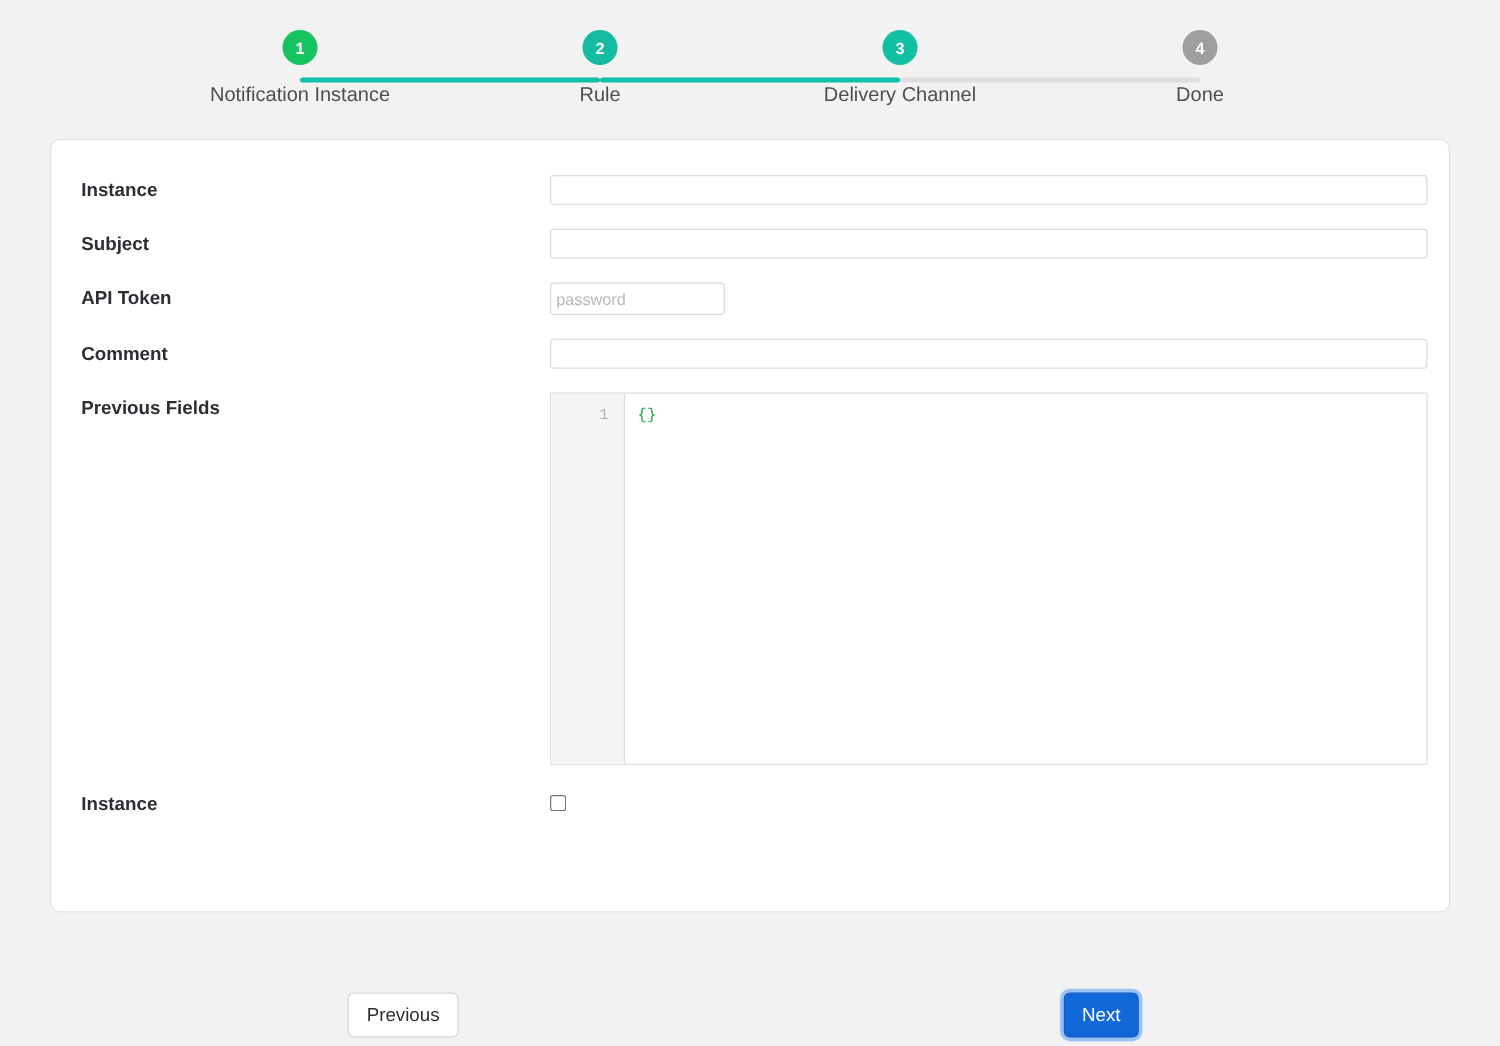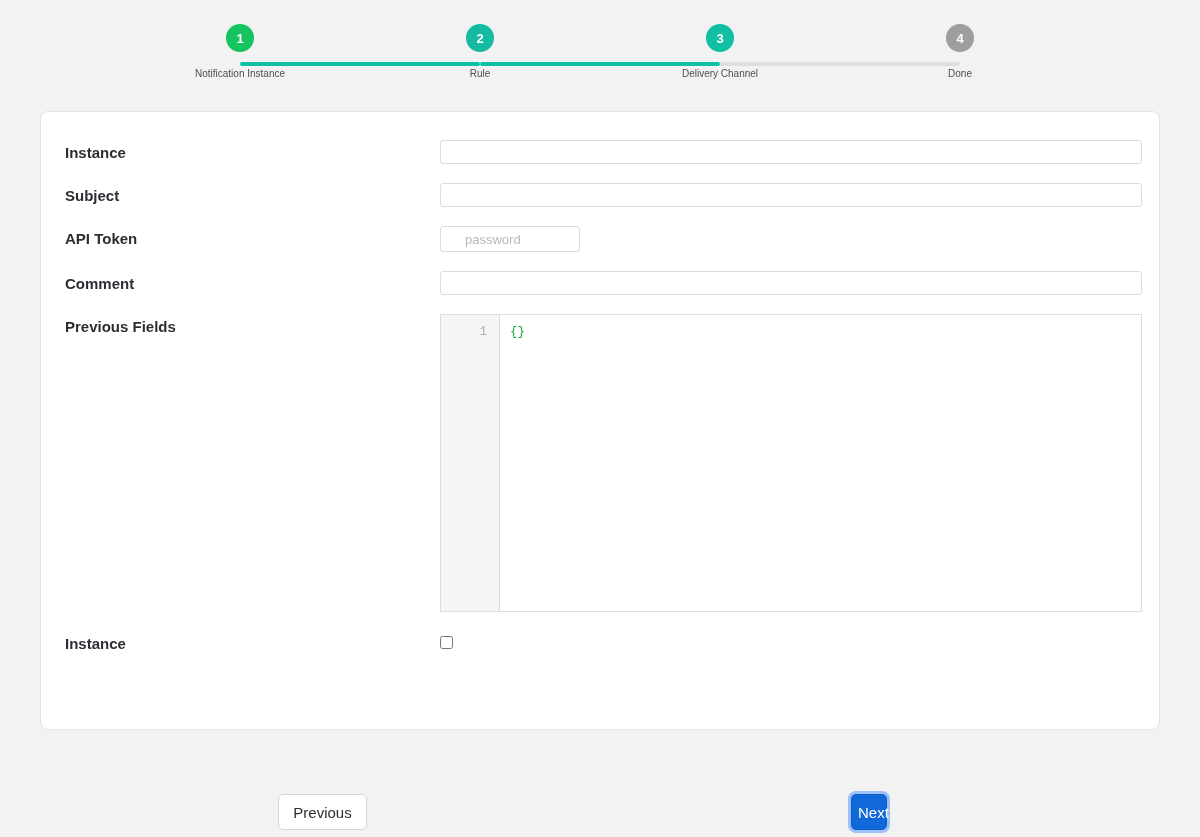--- a/index.html
+++ b/index.html
@@ -40,21 +40,21 @@
     display: flex;
     align-items: center;
     justify-content: center;
     font-size: 13px;
     font-weight: bold;
     color: #ffffff;
     box-shadow: 0 0 0 4px #f2f2f2;
   }
   .step-label {
     margin-top: 16px;
-    font-size: 10px;
+    font-size: 16px;
     color: #4a4f54;
     white-space: nowrap;
   }
   .connector {
     position: absolute;
     top: 38px;
     height: 4px;
     z-index: 1;
     border-radius: 2px;
   }
@@ -89,21 +89,21 @@
     flex: 1 1 auto;
   }
   .text-input {
     width: 702px;
     height: 24px;
     border: 1px solid #dcdcdc;
     border-radius: 3px;
     background: #ffffff;
     font-size: 13px;
     font-family: "Liberation Sans", sans-serif;
-    padding: 2px 24px;
+    padding: 2px 4px;
     color: #212529;
     outline: none;
   }
   .text-input.short {
     width: 140px;
     height: 26px;
   }
   .text-input::placeholder { color: #b9b9b9; }
 
   
@@ -164,21 +164,21 @@
   }
   .btn-prev {
     left: 278px; top: 5px;
     width: 89px; height: 36px;
     background: #ffffff;
     border: 1px solid #d6d6d6;
     color: #2b2f33;
   }
   .btn-next {
     left: 851px; top: 5px;
-    width: 36px; height: 36px;
+    width: 60px; height: 36px;
     background: #1068d9;
     border: 1px solid #0f5dc0;
     color: #ffffff;
     box-shadow: 0 0 0 3px rgba(49,132,253,0.45);
   }
 </style>
 </head>
 <body>
 
 <div class="stepper">

